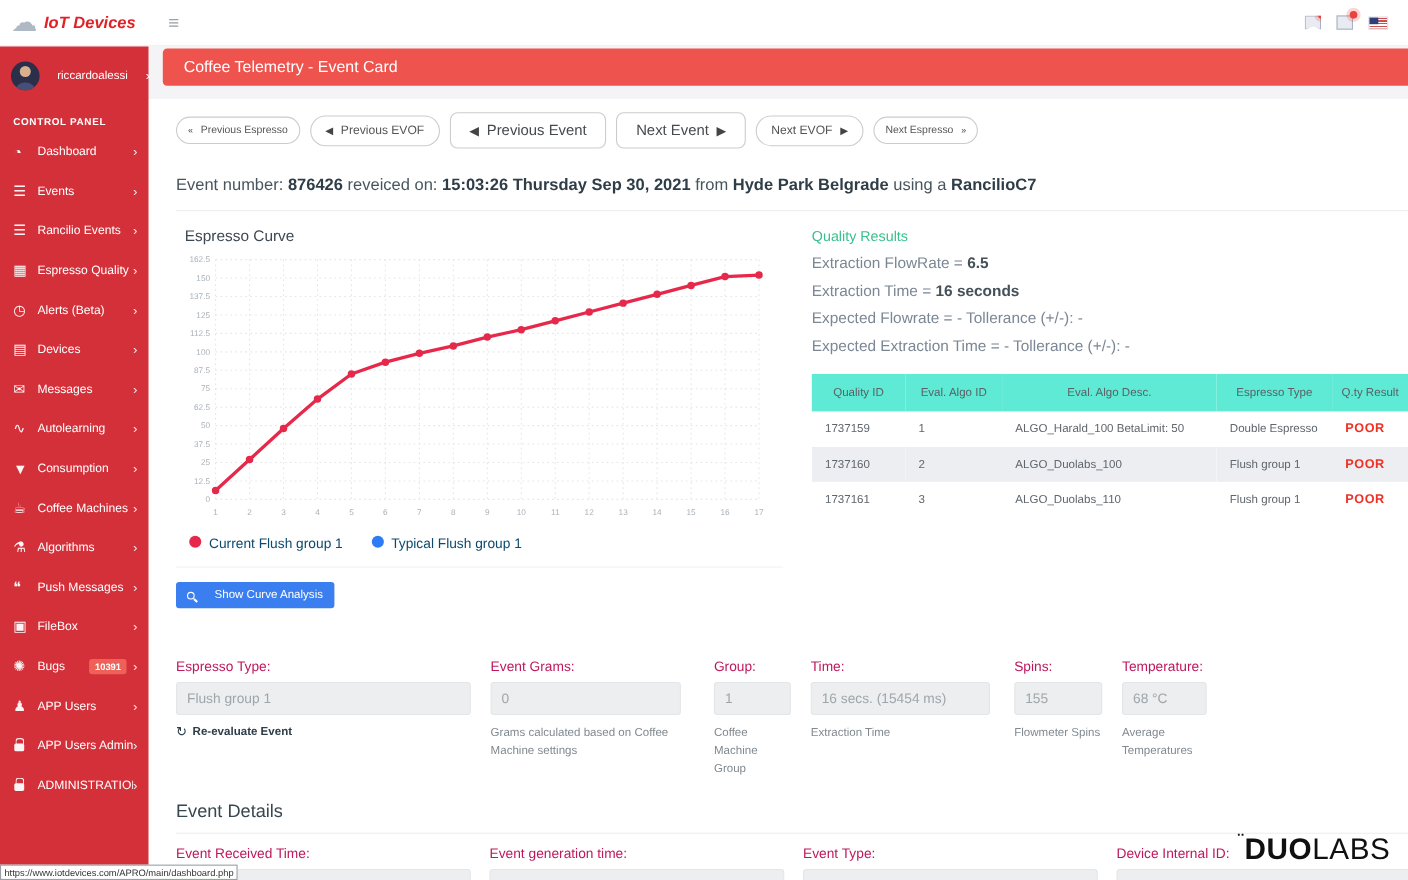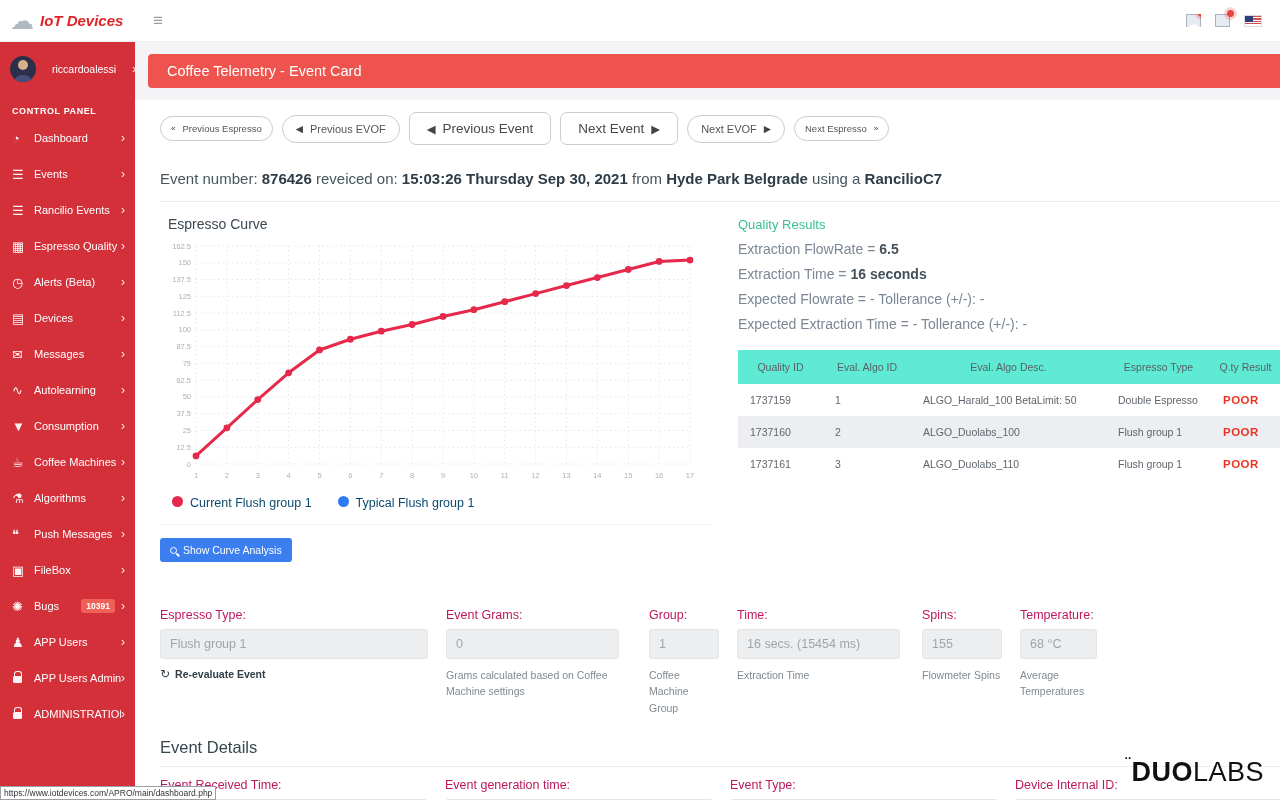--- a/index.html
+++ b/index.html
@@ -29,21 +29,21 @@
   .user-name{font-size:10.5px;flex:1;font-weight:500}
   .user-chev,.schev{font-size:12px;opacity:.9}
   .cp-label{font-size:9px;font-weight:bold;letter-spacing:.6px;padding:8px 12px 4px 12px}
   .sitem{display:flex;align-items:center;height:36px;padding:0 10px 0 12px;cursor:pointer;font-size:11px}
   .sicon{width:22px;font-size:13px;flex:none;text-align:left;opacity:.95}
   .slabel{flex:1;white-space:nowrap;overflow:hidden}
   .badge{background:#ef6158;border-radius:3px;font-size:8.5px;padding:2px 5px;margin-right:6px;font-weight:bold}
   .lock{width:9px;height:7px;background:#fff;border-radius:1.5px;position:relative;display:inline-block;margin:4px 0 0 1px}
   .lock::before{content:"";position:absolute;top:-4.5px;left:1px;width:5.5px;height:5px;border:1.5px solid #fff;border-bottom:none;border-radius:3px 3px 0 0}
   
-  .main{position:absolute;top:42px;left:135px;width:1145px;height:758px;background:#fff}
+  .main{position:absolute;top:32px;left:135px;width:1145px;height:758px;background:#fff}
   .strip{height:58px;background:#f4f4f6;display:flex;align-items:center}
   .banner{margin-left:13px;flex:1;height:34px;background:#ee534e;border-radius:4px 0 0 4px;
     display:flex;align-items:center;color:#fff;font-size:14.5px;padding-left:19px}
   .content{padding:10px 0 0 25px}
   
   .nav-row{display:flex;align-items:center;margin-top:2px}
   .nbtn{display:inline-flex;align-items:center;gap:7px;background:#fff;border:1px solid #ccc;
     color:#555;cursor:pointer;margin-right:9px;white-space:nowrap}
   .nbtn .ar{font-size:.85em;color:#444}
   .nbtn.sm{font-size:9.5px;padding:6px 10px;border-radius:16px}
@@ -54,21 +54,21 @@
   .event-line b{color:#2e3d47}
   .hr{border-top:1px solid #eceff1;margin:14px 0 0 0}
   
   .cols{display:flex;margin-top:9px}
   .col-left{width:552px;flex:none}
   .chart-title{font-size:14px;color:#3d4852;margin:5px 0 2px 8px}
   .legend{display:flex;gap:26px;margin:6px 0 0 12px}
   .leg-item{display:flex;align-items:flex-start;gap:7px;font-size:12.5px;color:#0c4a6e;cursor:pointer}
   .dot{width:11px;height:11px;border-radius:50%}
   .leg-divider{border-top:1px solid #f0f2f4;margin:14px 0 0 0}
-  .analysis-btn{margin-top:13px;display:inline-flex;align-items:center;gap:6px;background:#3a7ef0;color:#fff;
+  .analysis-btn{margin-top:13px;display:inline-flex;align-items:center;gap:18px;background:#3a7ef0;color:#fff;
     border:none;border-radius:3px;font-size:10.5px;padding:6px 10px;cursor:pointer}
   .mag{width:7px;height:7px;border:1.5px solid #fff;border-radius:50%;position:relative;display:inline-block}
   .mag::after{content:"";position:absolute;width:4px;height:1.5px;background:#fff;transform:rotate(45deg);left:5px;top:6px}
   .col-right{flex:1;margin-left:26px}
   .q-head{font-size:13px;color:#3ac08e;margin-top:6px}
   .q-line{font-size:14px;color:#7b8794;margin-top:9px}
   .q-line b{color:#44505a}
   .q-table{width:100%;border-collapse:collapse;margin-top:18px;table-layout:fixed}
   .q-table th{background:#5eead4;font-weight:normal;text-align:center;font-size:10.5px;color:#5a6168;padding:11px 0}
   .q-table td{font-size:10.5px;color:#5f666d;padding:10px 12px;overflow:hidden;white-space:nowrap}

